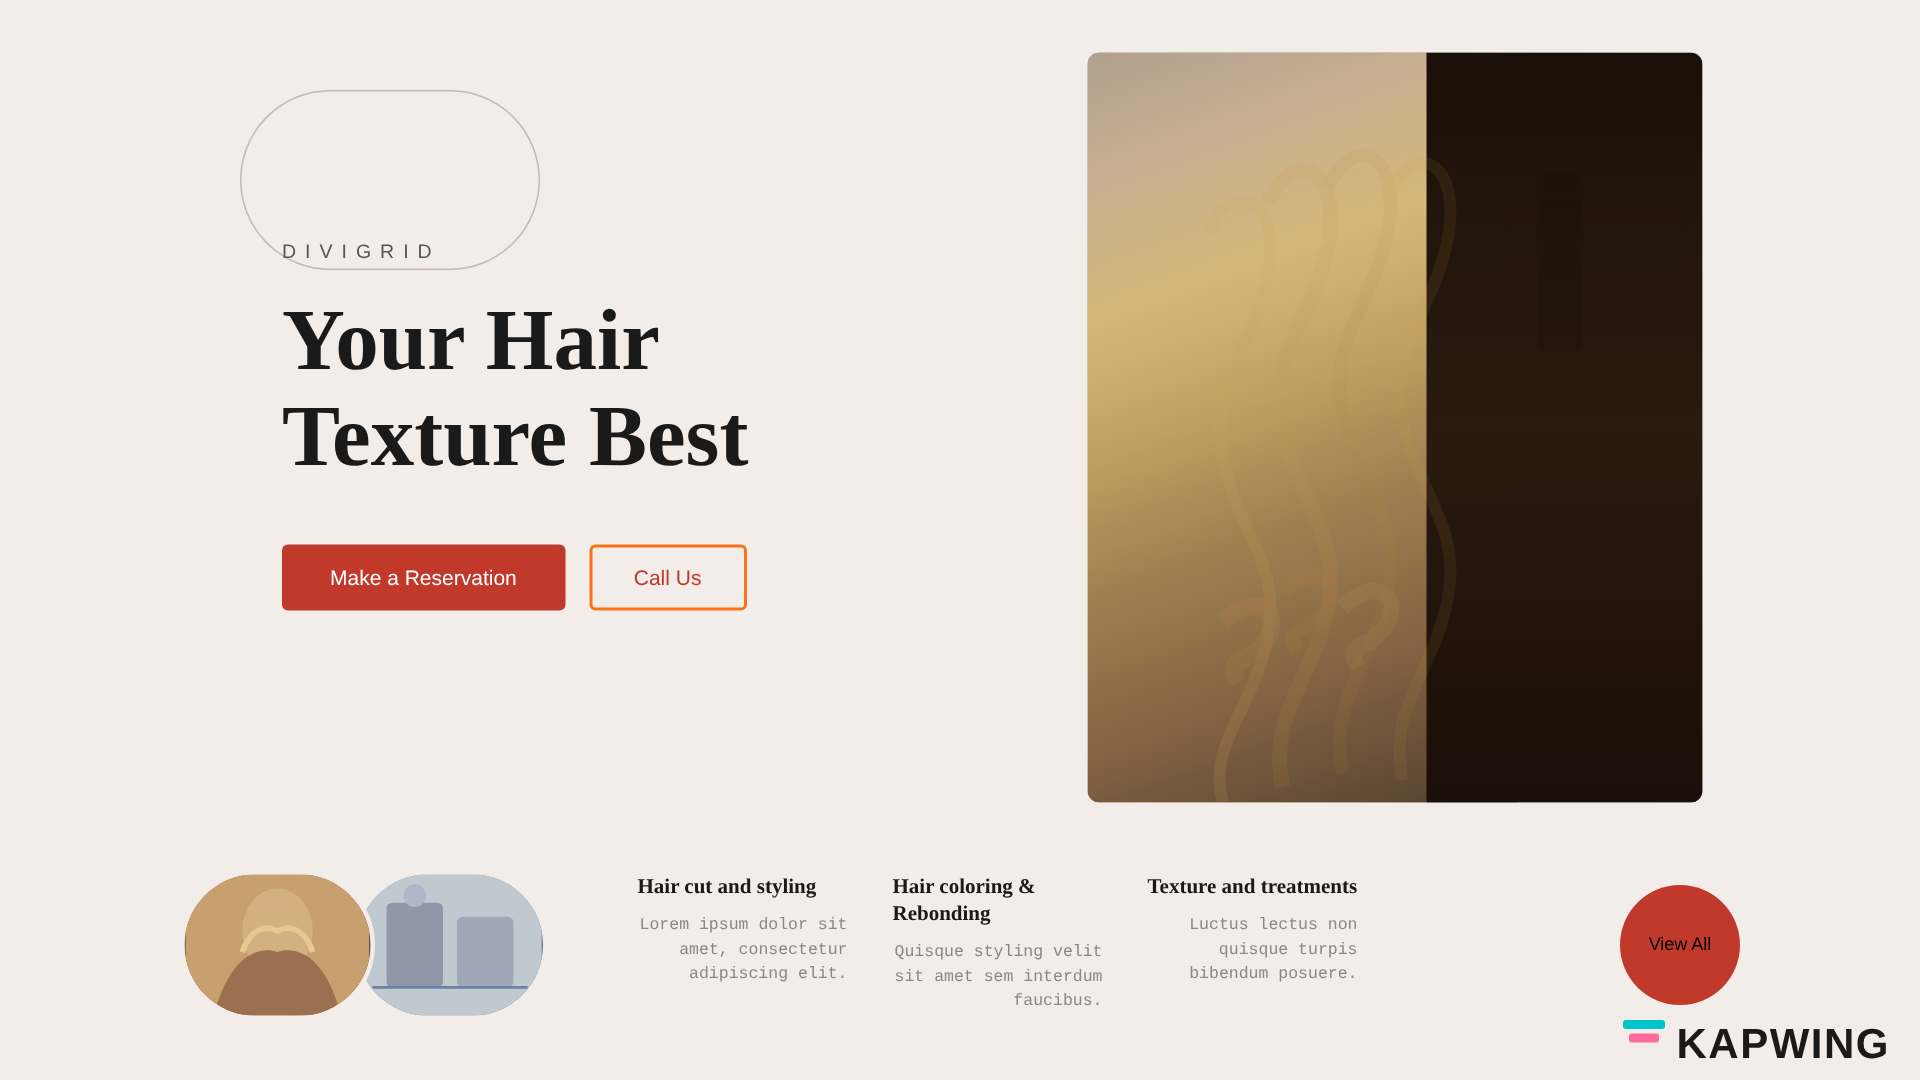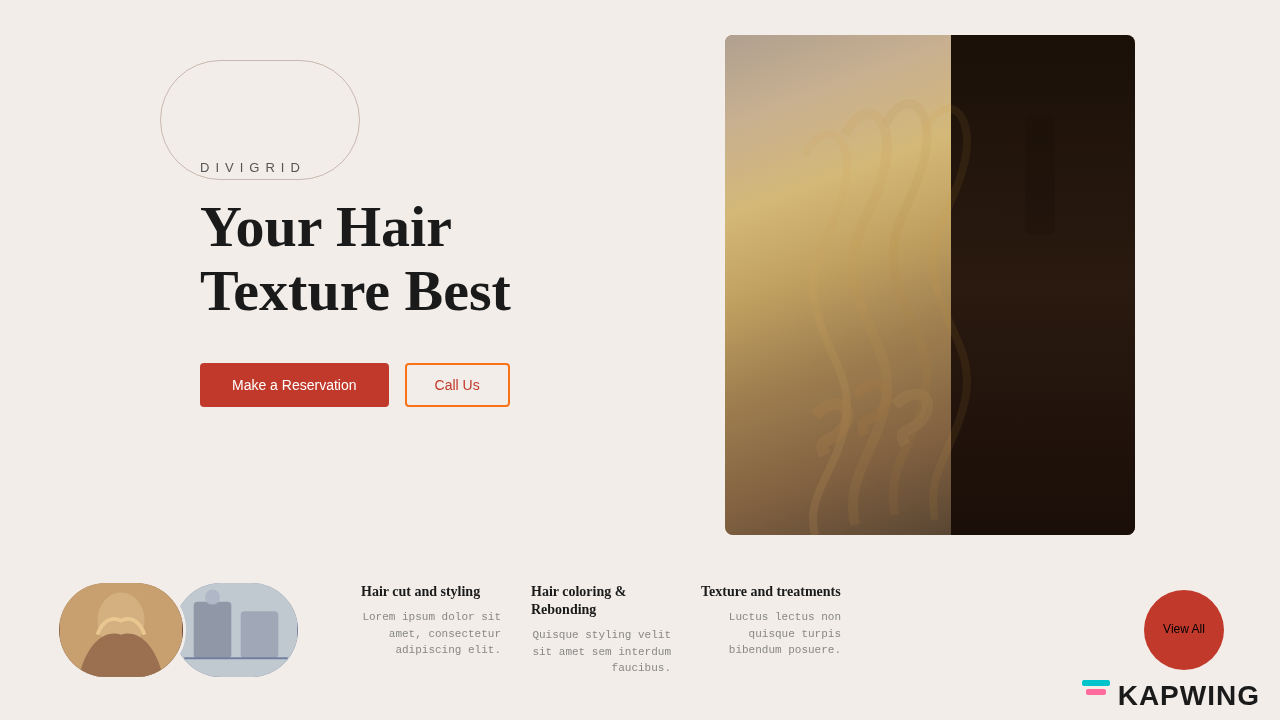--- a/index.html
+++ b/index.html
@@ -16,21 +16,21 @@
     .main-container {
       width: 100%;
       height: 100%;
       position: relative;
     }
 
     
     .left-content {
       position: absolute;
       top: 80px;
-      left: 200px;
+      left: 188px;
       width: 420px;
       z-index: 2;
     }
 
     
     .deco-outline {
       position: absolute;
       top: 60px;
       left: 160px;
       width: 200px;
@@ -115,21 +115,21 @@
     
     .bottom-section {
       position: absolute;
       bottom: 0;
       left: 0;
       right: 0;
       height: 180px;
       background-color: #f2ede8;
       display: flex;
       align-items: center;
-      padding: 0 56px;
+      padding: 0 120px;
       gap: 0;
       z-index: 3;
     }
 
     
     .thumb-container {
       display: flex;
       gap: -20px;
       margin-right: 40px;
     }

